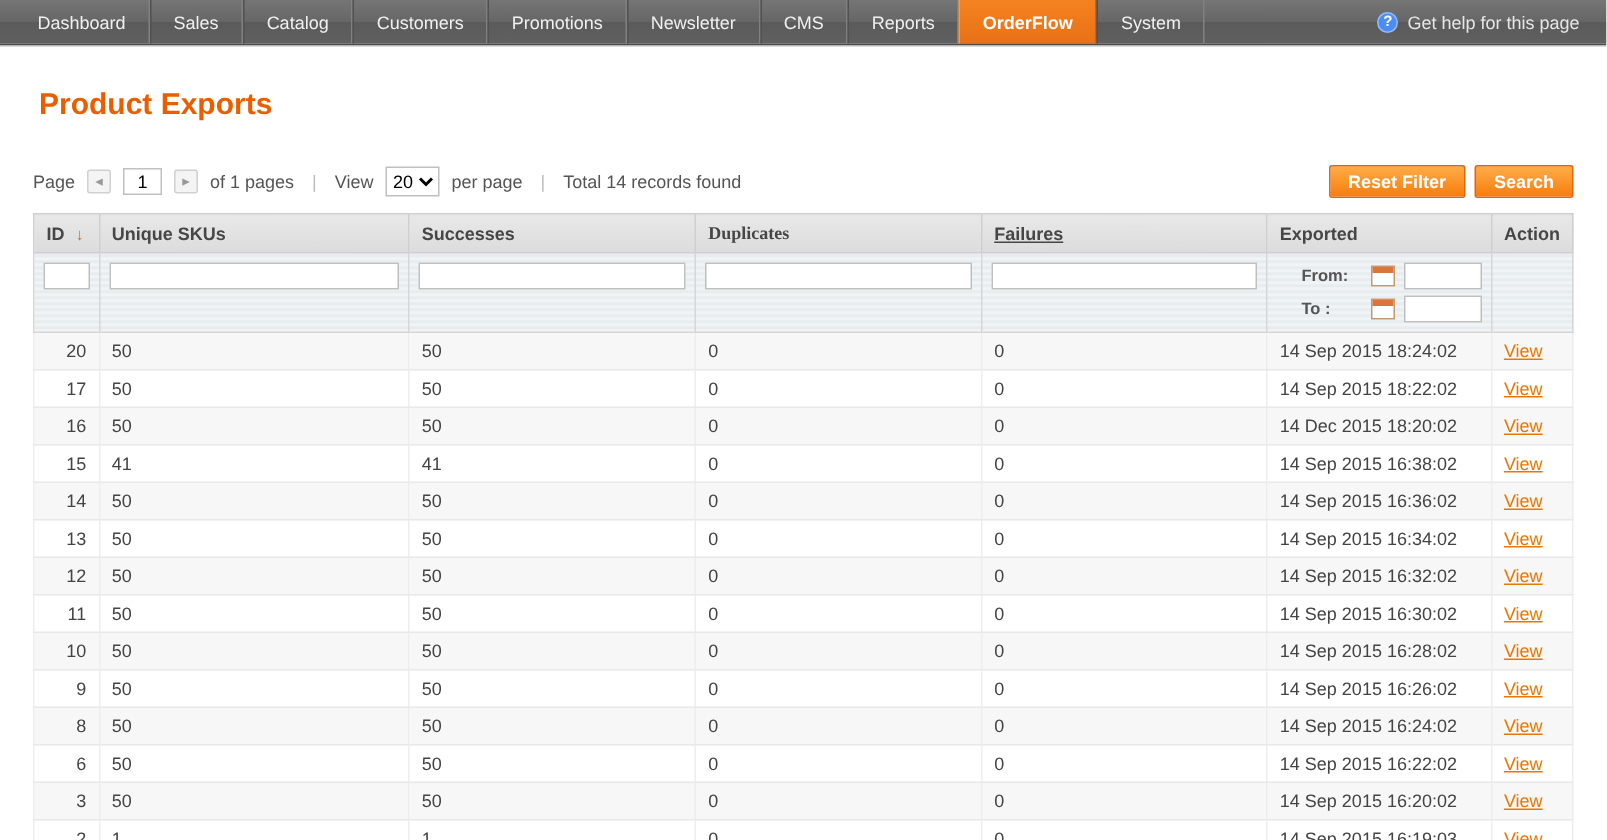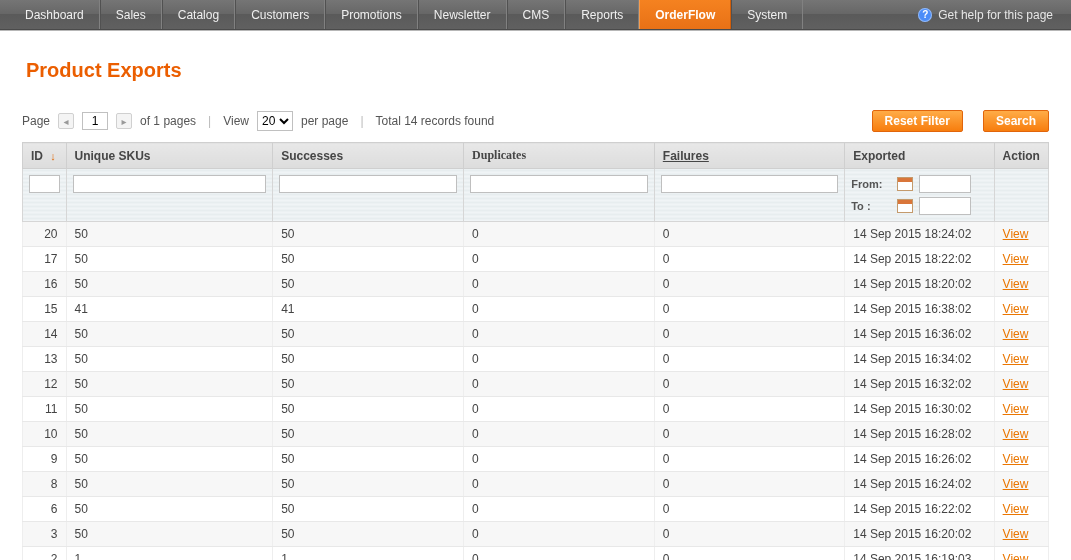--- a/index.html
+++ b/index.html
@@ -68,21 +68,21 @@
   .toolbar .pg-btn {
     width: 16px; height: 16px; display:inline-flex; align-items:center; justify-content:center;
     border:1px solid #d0d0d0; background:#f4f4f4; color:#999; font-size:10px; border-radius:2px;
   }
   .toolbar input.page-num {
     width: 26px; height: 18px; text-align:center; border:1px solid #c0c0c0; font-size:12px;
   }
   .toolbar select {
     height: 20px; border:1px solid #c0c0c0; font-size:12px; background:#fff;
   }
-  .toolbar-right { margin-left:auto; display:flex; gap:20px;align-items:flex-end; }
+  .toolbar-right { margin-left:auto; display:flex; gap:6px;align-items:flex-end; }
   .btn-orange {
     background: linear-gradient(#ffac47,#f77d0e);
     border: 1px solid #e1650b;
     color: #fff; font-weight: bold;
     padding: 3px 12px;
     font-size: 12px;
     border-radius: 2px;
     cursor: pointer;
   }
 
@@ -107,21 +107,21 @@
     height: 44px;
   }
   .grid tr.filter-row input[type=text] {
     width: 100%;
     height: 18px;
     border:1px solid #bfbfbf;
     background:#fff;
     padding: 1px 3px;
     font-size:12px;
   }
-  .date-filter { display:flex; flex-direction:column; gap:4px; }
+  .date-filter { display:flex; flex-direction:column; gap:4px;align-items:flex-end; }
   .date-filter .row { display:flex; align-items:center; gap:6px; }
   .date-filter .lbl { font-weight:bold; width:40px; font-size:11px; color:#555;}
   .cal-icon { width:16px; height:14px; display:inline-block; background:#fff; border:1px solid #c49a6c; position:relative; }
   .cal-icon::before { content:""; position:absolute; top:0; left:0; right:0; height:4px; background:#d9763a; }
   .date-filter input { width:52px !important; }
 
   .grid tbody.data td {
     border:1px solid #e8e8e8;
     border-left:1px solid #eee;
     border-right:1px solid #eee;
@@ -243,21 +243,21 @@
           <td>0</td>
           <td>14 Sep 2015 18:22:02</td>
           <td><a class="view-link">View</a></td>
         </tr>
         <tr>
           <td class="col-id">16</td>
           <td>50</td>
           <td>50</td>
           <td>0</td>
           <td>0</td>
-          <td>14 Sep 2015 18:20:02</td>
+          <td>14 Dec 2015 18:20:02</td>
           <td><a class="view-link">View</a></td>
         </tr>
         <tr>
           <td class="col-id">15</td>
           <td>41</td>
           <td>41</td>
           <td>0</td>
           <td>0</td>
           <td>14 Sep 2015 16:38:02</td>
           <td><a class="view-link">View</a></td>

